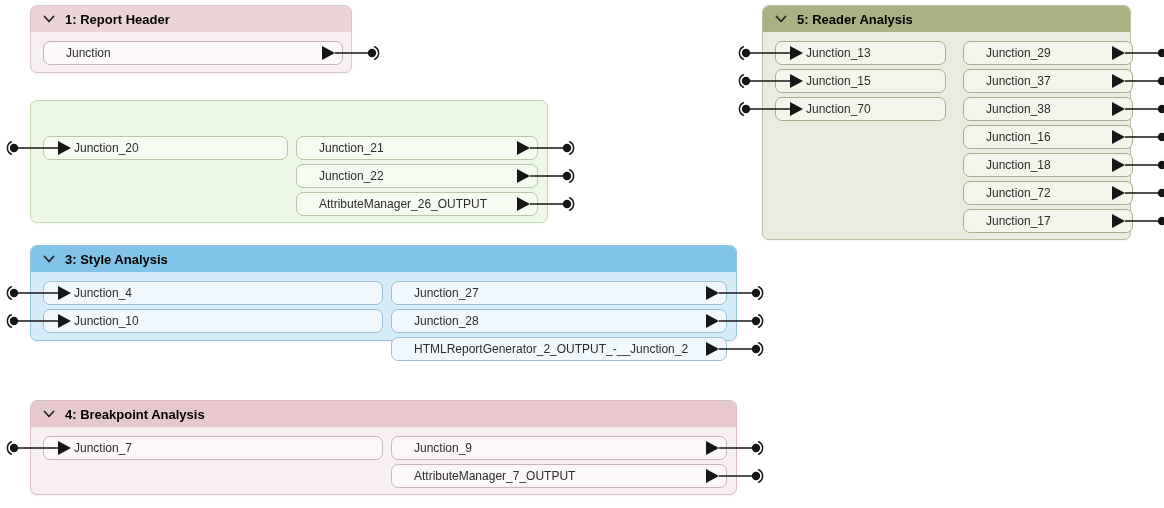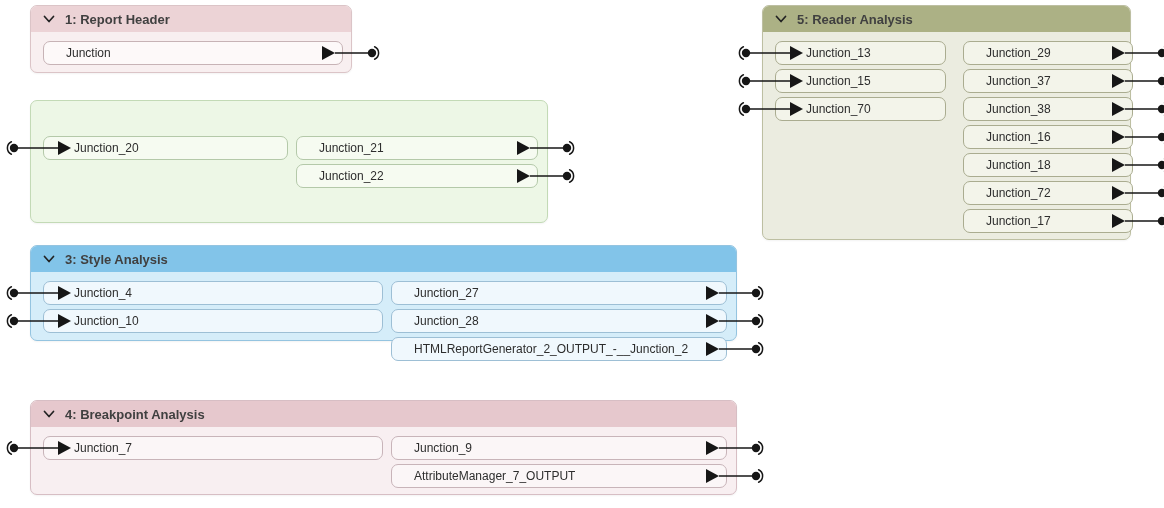--- a/index.html
+++ b/index.html
@@ -16,21 +16,21 @@
     box-sizing:border-box;
   }
   .panel-header{
     height:26px;
     background:var(--hdr);
     border-radius:6px 6px 0 0;
     display:flex;align-items:center;gap:10px;
     padding-left:12px;
   }
   .panel-title{
-    font-size:13px;font-weight:700;color:#404040;white-space:nowrap;
+    font-size:13px;font-weight:700;color:#000000;white-space:nowrap;
   }
   .chevron{display:flex;align-items:center;}
   .panel-body{position:absolute;top:26px;left:0;right:0;bottom:0;}
   .col{position:absolute;top:9px;display:flex;flex-direction:column;gap:4px;}
   .p1 .col-out{left:12px;width:300px;}
   .p2 .col-in{left:12px;width:245px;}  .p2 .col-out{left:265px;width:242px;}
   .p3 .col-in{left:12px;width:340px;}  .p3 .col-out{left:360px;width:336px;}
   .p4 .col-in{left:12px;width:340px;}  .p4 .col-out{left:360px;width:336px;}
   .p5 .col-in{left:12px;width:171px;}  .p5 .col-out{left:200px;width:170px;}
   .node{
@@ -108,20 +108,29 @@
           </div>
           <div class="node out">
             <span class="node-label">Junction_22</span>
             <svg class="conn conn-out" viewBox="0 0 64 16">
               <polygon points="6,1 6,15 19,8" fill="#161616"></polygon>
               <line x1="19" y1="8" x2="56" y2="8" stroke="#161616" stroke-width="1.7"></line>
               <circle cx="56" cy="8" r="4.2" fill="#161616"></circle>
               <path d="M 58.6 1.8 A 6.8 6.8 0 0 1 58.6 14.2" fill="none" stroke="#161616" stroke-width="1.5" stroke-linecap="round"></path>
             </svg>
           </div>
+          <div class="node out">
+            <span class="node-label">AttributeManager_26_OUTPUT</span>
+            <svg class="conn conn-out" viewBox="0 0 64 16">
+              <polygon points="6,1 6,15 19,8" fill="#161616"></polygon>
+              <line x1="19" y1="8" x2="56" y2="8" stroke="#161616" stroke-width="1.7"></line>
+              <circle cx="56" cy="8" r="4.2" fill="#161616"></circle>
+              <path d="M 58.6 1.8 A 6.8 6.8 0 0 1 58.6 14.2" fill="none" stroke="#161616" stroke-width="1.5" stroke-linecap="round"></path>
+            </svg>
+          </div>
         </div>
     </div>
   </div>
 
   <div class="panel p3" style="left: 30px; top: 245px; width: 707px; height: 96px; --hdr: #82c4e9; --body: #d5edf9; --nfill: #f0f8fd; --nborder: #9dbfd5; --pborder: #94c4e0;">
     <div class="panel-header">
       <span class="chevron">
         <svg width="12" height="9" viewBox="0 0 12 9">
             <polyline points="1.5,1.5 6,6.5 10.5,1.5" fill="none" stroke="#222" stroke-width="1.7" stroke-linecap="round" stroke-linejoin="round"></polyline>
           </svg>

